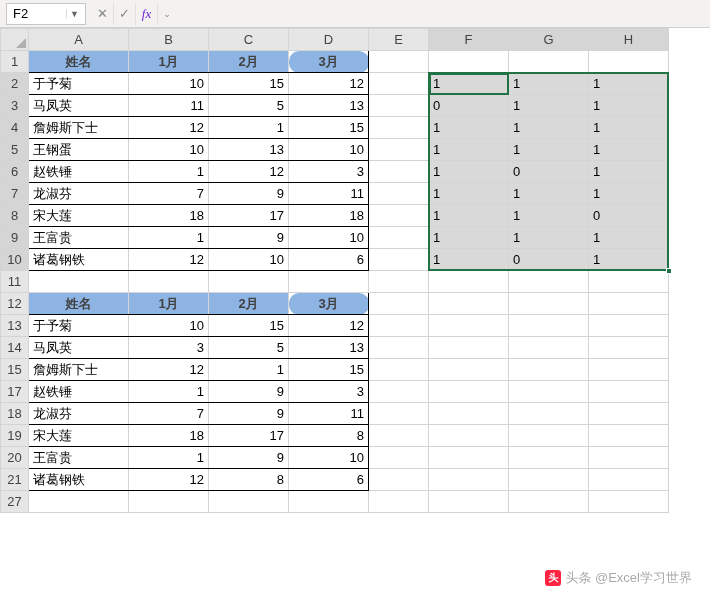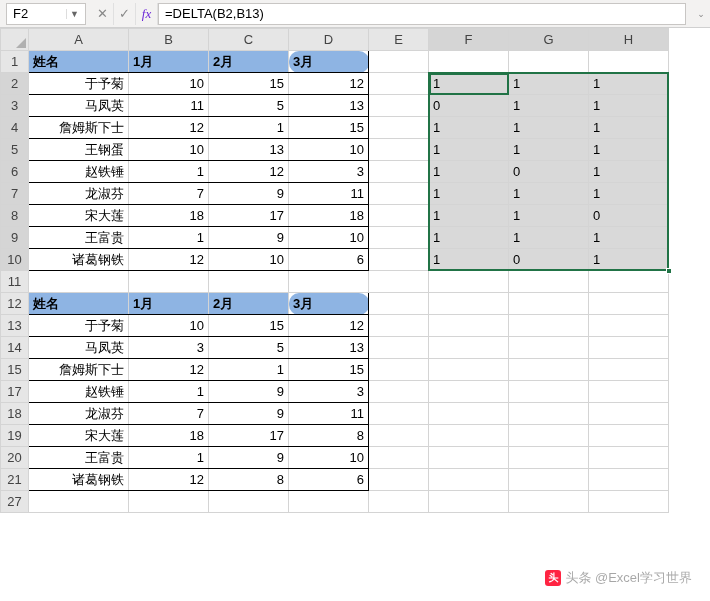--- a/index.html
+++ b/index.html
@@ -17,22 +17,22 @@
 table.sheet { border-collapse: collapse; table-layout: fixed; }
 .sheet td, .sheet th { border: 1px solid #d4d4d4; height: 22px; padding: 0 4px; font-size: 13px; overflow: hidden; white-space: nowrap; }
 .sheet th { background: #e6e6e6; font-weight: normal; text-align: center; color: #444; position: relative; }
 th.corner { background: #e6e6e6; width: 28px; }
 th.corner::after { content:""; position:absolute; right:2px; bottom:2px; border:5px solid transparent; border-right-color:#b0b0b0; border-bottom-color:#b0b0b0;}
 th.rowh { width: 28px; text-align: center; }
 th.sel { background: #d5d5d5; }
 th.selrow { background: #d5d5d5; }
 
 td { text-align: right; background: #fff; }
-td.tl { text-align: right; }
-td.hdr { background: #8EB4E3; font-weight: bold; color: #000000; text-align: left; }
+td.tl { text-align: left; }
+td.hdr { background: #8EB4E3; font-weight: bold; color: #404040; text-align: center; }
 td.bl { border-left: 1px solid #000 !important; }
 td.br { border-right: 1px solid #000 !important; border-radius: 10px; }
 td.bt { border-top: 1px solid #000 !important; }
 td.bb { border-bottom: 1px solid #000 !important; }
 td.active { outline: 2px solid #217346; outline-offset: -2px; }
 td.selrange { background: #d9d9d9; text-align:left; }
 
 .sel-border { position: absolute; border: 2px solid #217346; pointer-events: none; }
 .sel-handle { position: absolute; width: 6px; height: 6px; background: #217346; border: 1px solid #fff; }
 
@@ -49,23 +49,20 @@
 
 <div class="fbar">
   <div class="namebox">
     <span>F2</span>
     <span style="flex:1"></span>
     <span class="namebox-dd">▼</span>
   </div>
   <div class="fbtn">✕</div>
   <div class="fbtn">✓</div>
   <div class="fbtn fx">fx</div>
-  <div class="fxinput">
-    <span>=DELTA(B2,B13)</span>
-  </div>
   <div class="expand">⌄</div>
 </div>
 
 <div class="grid-wrap">
 <table class="sheet" id="sheet">
       <tbody>
         <tr>
           <th class="corner"></th>
           <th class="col-a">A</th>
           <th class="col-d">B</th>

